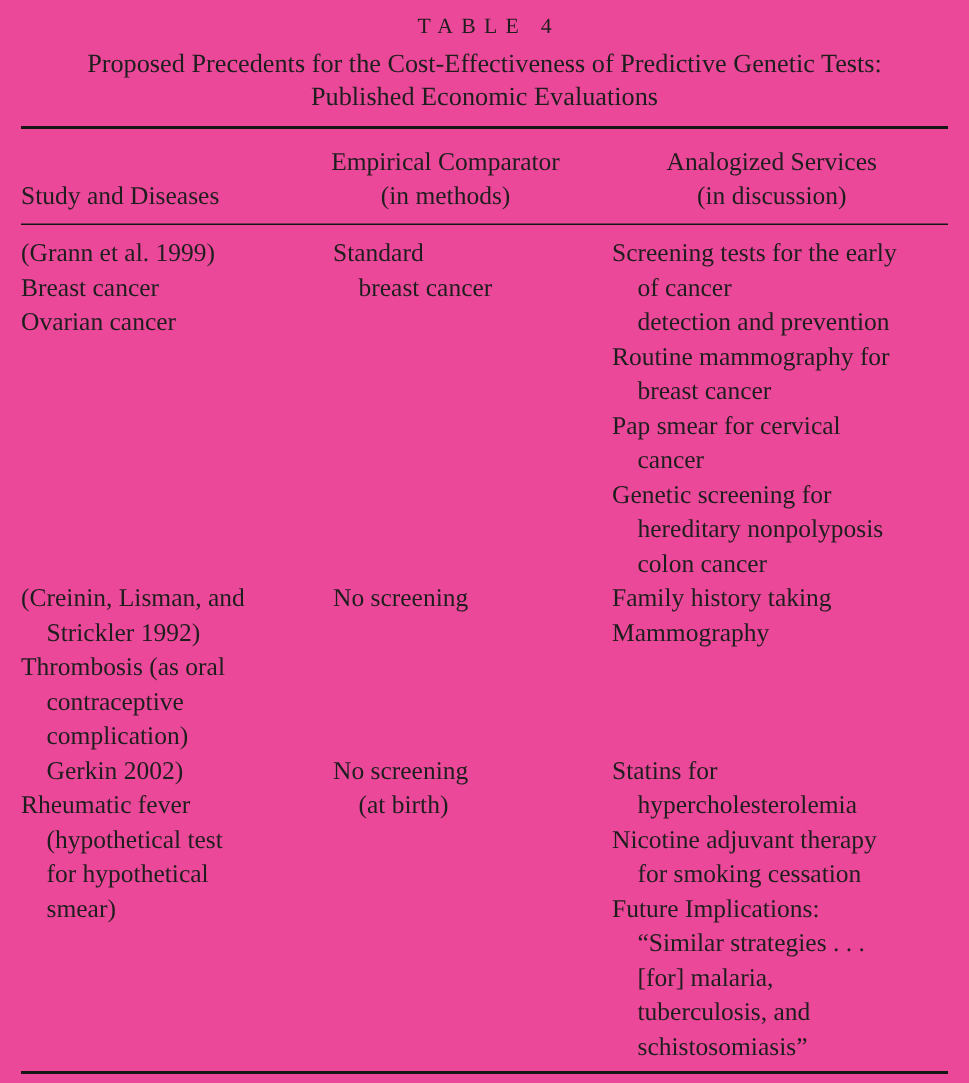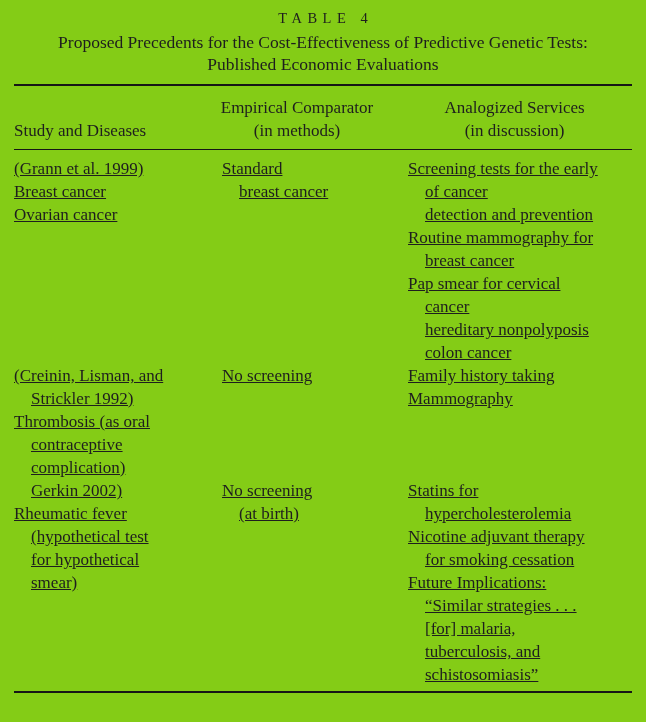--- a/index.html
+++ b/index.html
@@ -5,21 +5,21 @@
   html, body {
     margin: 0;
     padding: 0;
     background: #ffffff;
   }
   .page {
     position: relative;
     width: 646px;
     height: 722px;
     box-sizing: border-box;
-    background: #84cc16;
+    background: #ec4899;
     color: #1e1e1e;
     font-family: "Liberation Serif", "DejaVu Serif", serif;
     padding: 9px 14px 0 14px;
     overflow: hidden;
   }
   .caption { text-align: center; }
   .table-number {
     font-size: 14.5px;
     line-height: 18px;
     letter-spacing: 0.38em;
@@ -46,21 +46,20 @@
   .th { line-height: 22px; }
   .th-left { text-align: left; }
   .th-center { text-align: center; }
   .tbody {
     padding: 7px 0 5px 0;
     font-size: 17px;
   }
   .trow {
     display: grid;
     grid-template-columns: 183px 200px 1fr;
-    text-decoration: underline;
   }
   .cell { }
   .c2 { padding-left: 25px; }
   .c3 { padding-left: 11px; }
   .line { line-height: 23px; white-space: nowrap; }
   .line.indent { padding-left: 17px; }
 </style>
 </head>
 <body>
 
@@ -100,20 +99,21 @@
             <div class="line indent">breast cancer</div>
           </div>
           <div class="cell c3">
             <div class="line">Screening tests for the early</div>
             <div class="line indent">of cancer</div>
             <div class="line indent">detection and prevention</div>
             <div class="line">Routine mammography for</div>
             <div class="line indent">breast cancer</div>
             <div class="line">Pap smear for cervical</div>
             <div class="line indent">cancer</div>
+            <div class="line">Genetic screening for</div>
             <div class="line indent">hereditary nonpolyposis</div>
             <div class="line indent">colon cancer</div>
           </div>
         </div>
         <div class="trow">
           <div class="cell c1">
             <div class="line">(Creinin, Lisman, and</div>
             <div class="line indent">Strickler 1992)</div>
             <div class="line">Thrombosis (as oral</div>
             <div class="line indent">contraceptive</div>

